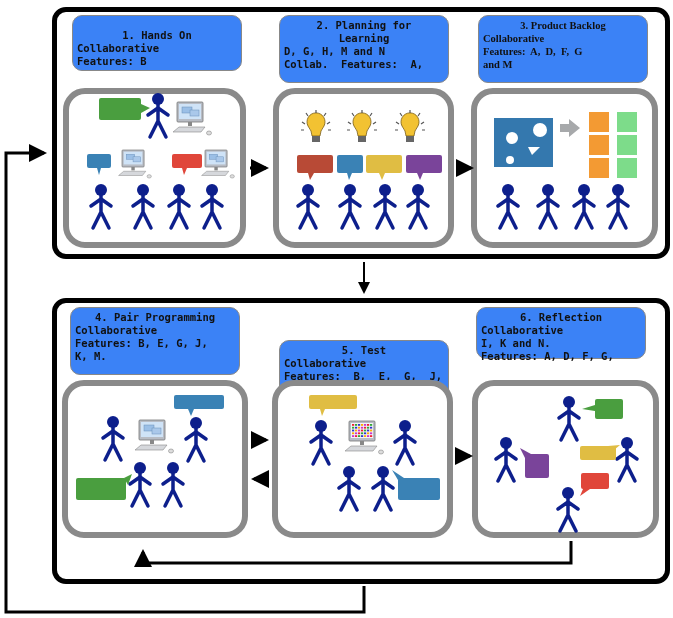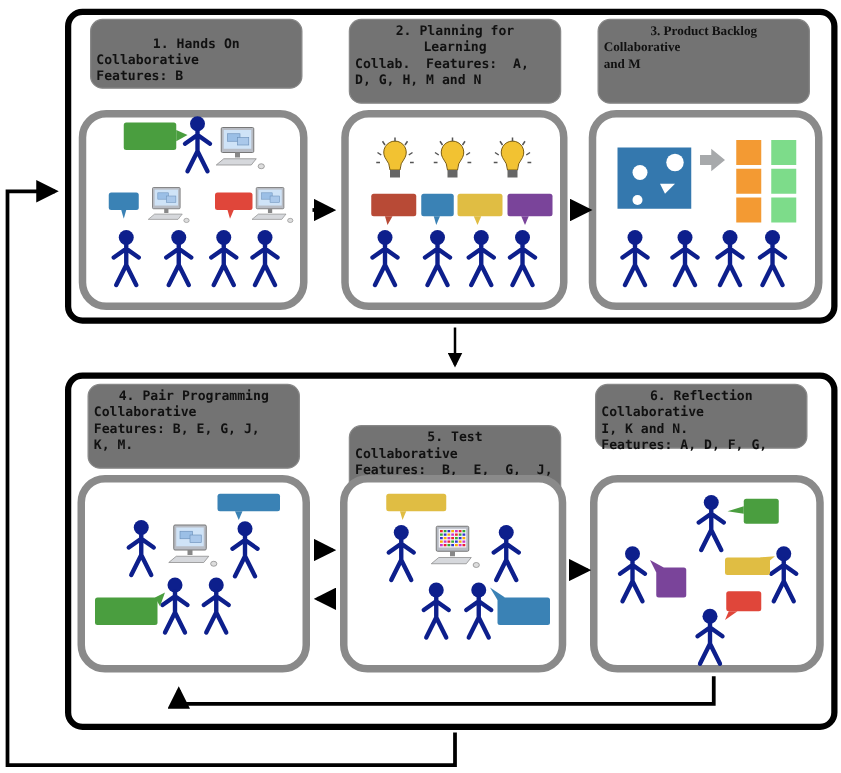--- a/index.html
+++ b/index.html
@@ -1,44 +1,45 @@
 <!DOCTYPE html>
 <html><head>
 <meta charset="utf-8">
 <style>
   html, body { margin:0; padding:0; background:#fff; }
   body { width:673px; height:618px; position:relative; overflow:hidden; font-family:"DejaVu Sans Mono", "Liberation Mono", monospace; }
   .group { position:absolute; border:5px solid #000; border-radius:14px; box-sizing:border-box; }
   #g-top { left:52px; top:7px; width:618px; height:252px; }
   #g-bot { left:52px; top:298px; width:618px; height:286px; }
-  .label { position:absolute; background:#737373; border:1px solid #888; border-radius:10px; box-sizing:border-box; font-size:10.5px; font-weight:bold; line-height:13px; padding:3px 4px; color:#111; }
+  .label { position:absolute; background:#3b82f6; border:1px solid #888; border-radius:10px; box-sizing:border-box; font-size:10.5px; font-weight:bold; line-height:13px; padding:3px 4px; color:#111; }
   .label .t { text-align:center; display:block; }
   .panel { position:absolute; background:#fff; border:6px solid #8a8a8a; border-radius:22px; box-sizing:border-box; }
   svg.overlay { position:absolute; left:0; top:0; }
 </style>
 </head>
 <body>
 
 <div class="group" id="g-top"></div>
 <div class="group" id="g-bot"></div>
 
 <div class="label" style="left:72px;top:15px;width:170px;height:56px;">
   <span class="t" style="margin-top:10px">1. Hands On</span>
   <div>Collaborative</div>
   <div>Features: B</div>
 </div>
 <div class="label" style="left:279px;top:15px;width:170px;height:68px;">
   <span class="t">2. Planning for</span>
   <span class="t">Learning</span>
+  <div>D, G, H, M and N</div>
   <div style="white-space:pre">Collab.  Features:  A,</div>
-  <div>D, G, H, M and N</div>
 </div>
 <div class="label" style="left:478px;top:15px;width:170px;height:68px;font-family:Liberation Serif, serif;">
   <span class="t">3. Product Backlog</span>
   <div>Collaborative</div>
+  <div style="white-space:pre">Features:  A,  D,  F,  G</div>
   <div>and M</div>
 </div>
 <div class="label" style="left:70px;top:307px;width:170px;height:68px;">
   <span class="t">4. Pair Programming</span>
   <div>Collaborative</div>
   <div>Features: B, E, G, J,</div>
   <div>K, M.</div>
 </div>
 <div class="label" style="left:279px;top:307px;width:170px;height:68px;margin-top:33px;">
   <span class="t">5. Test</span>

